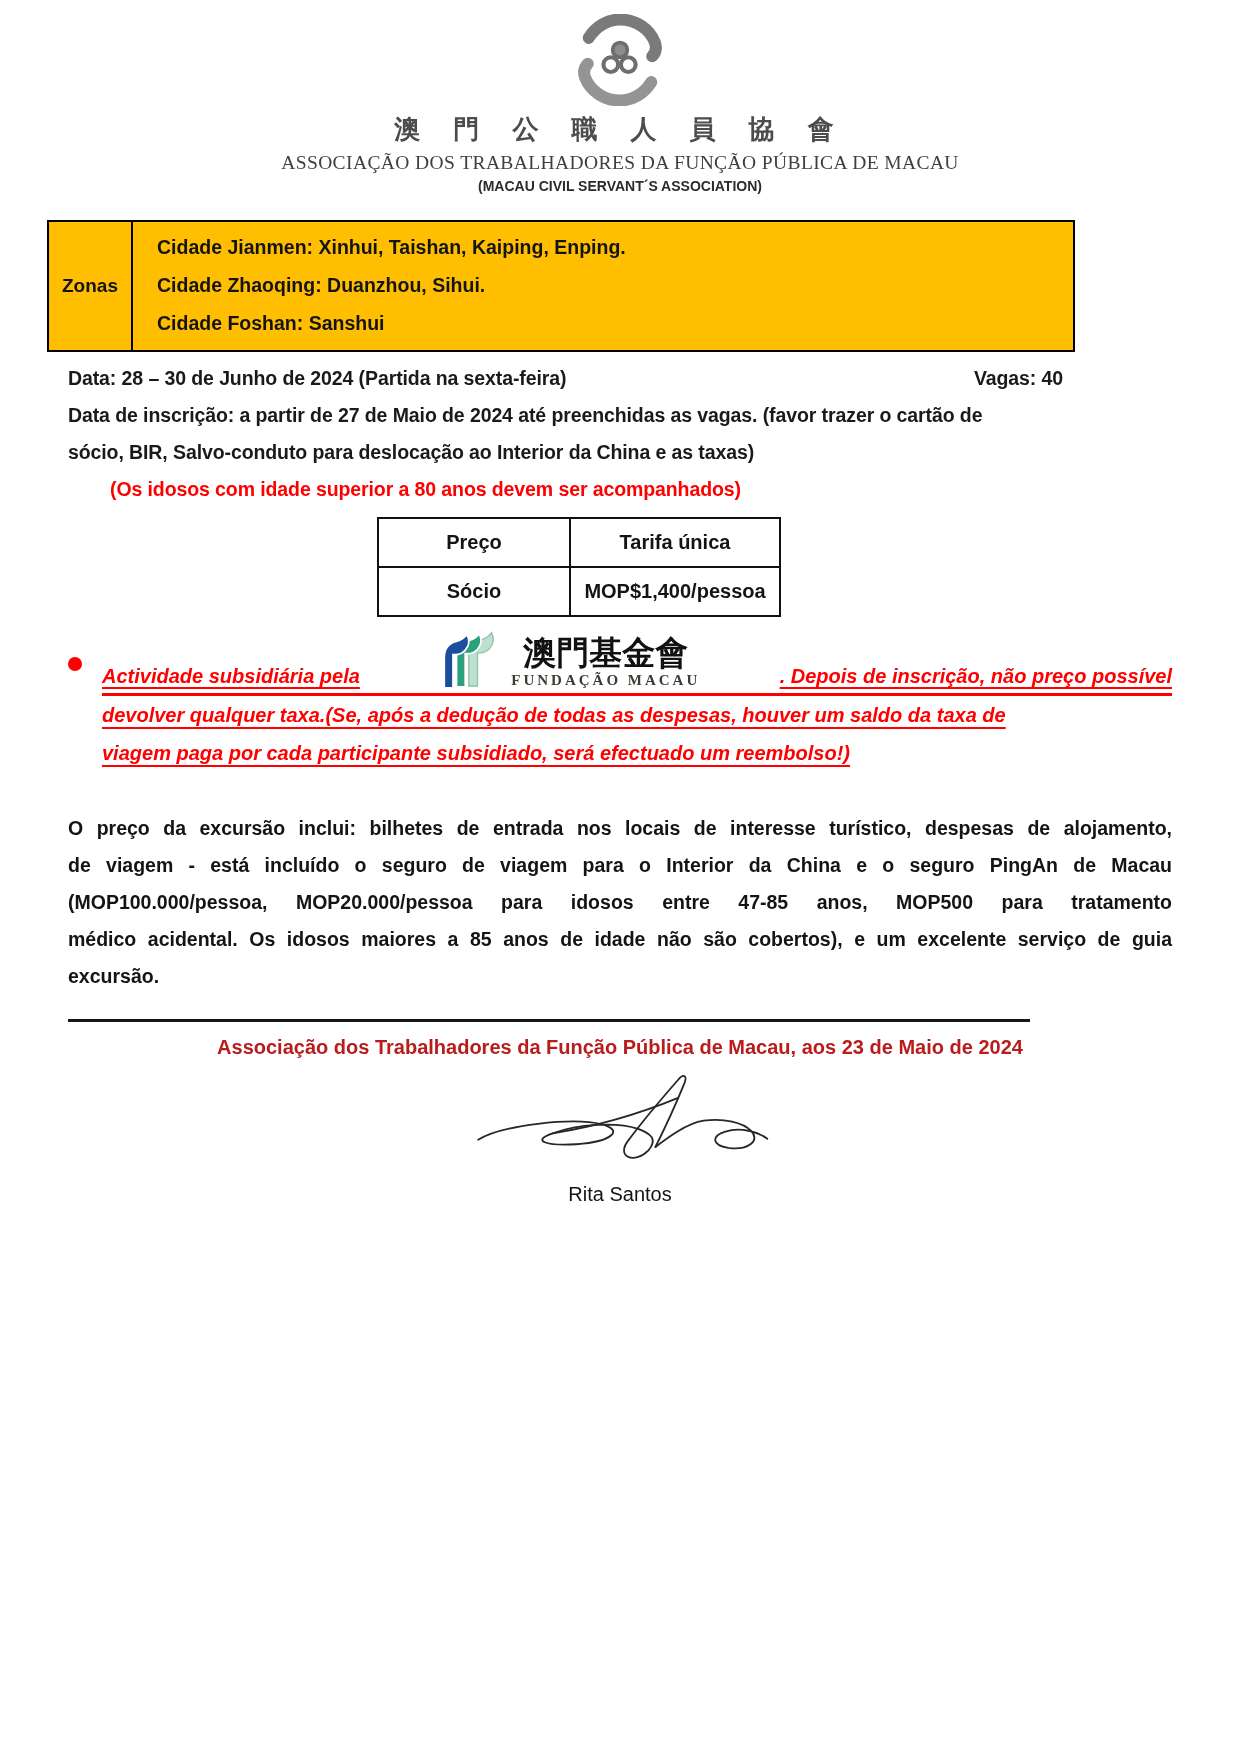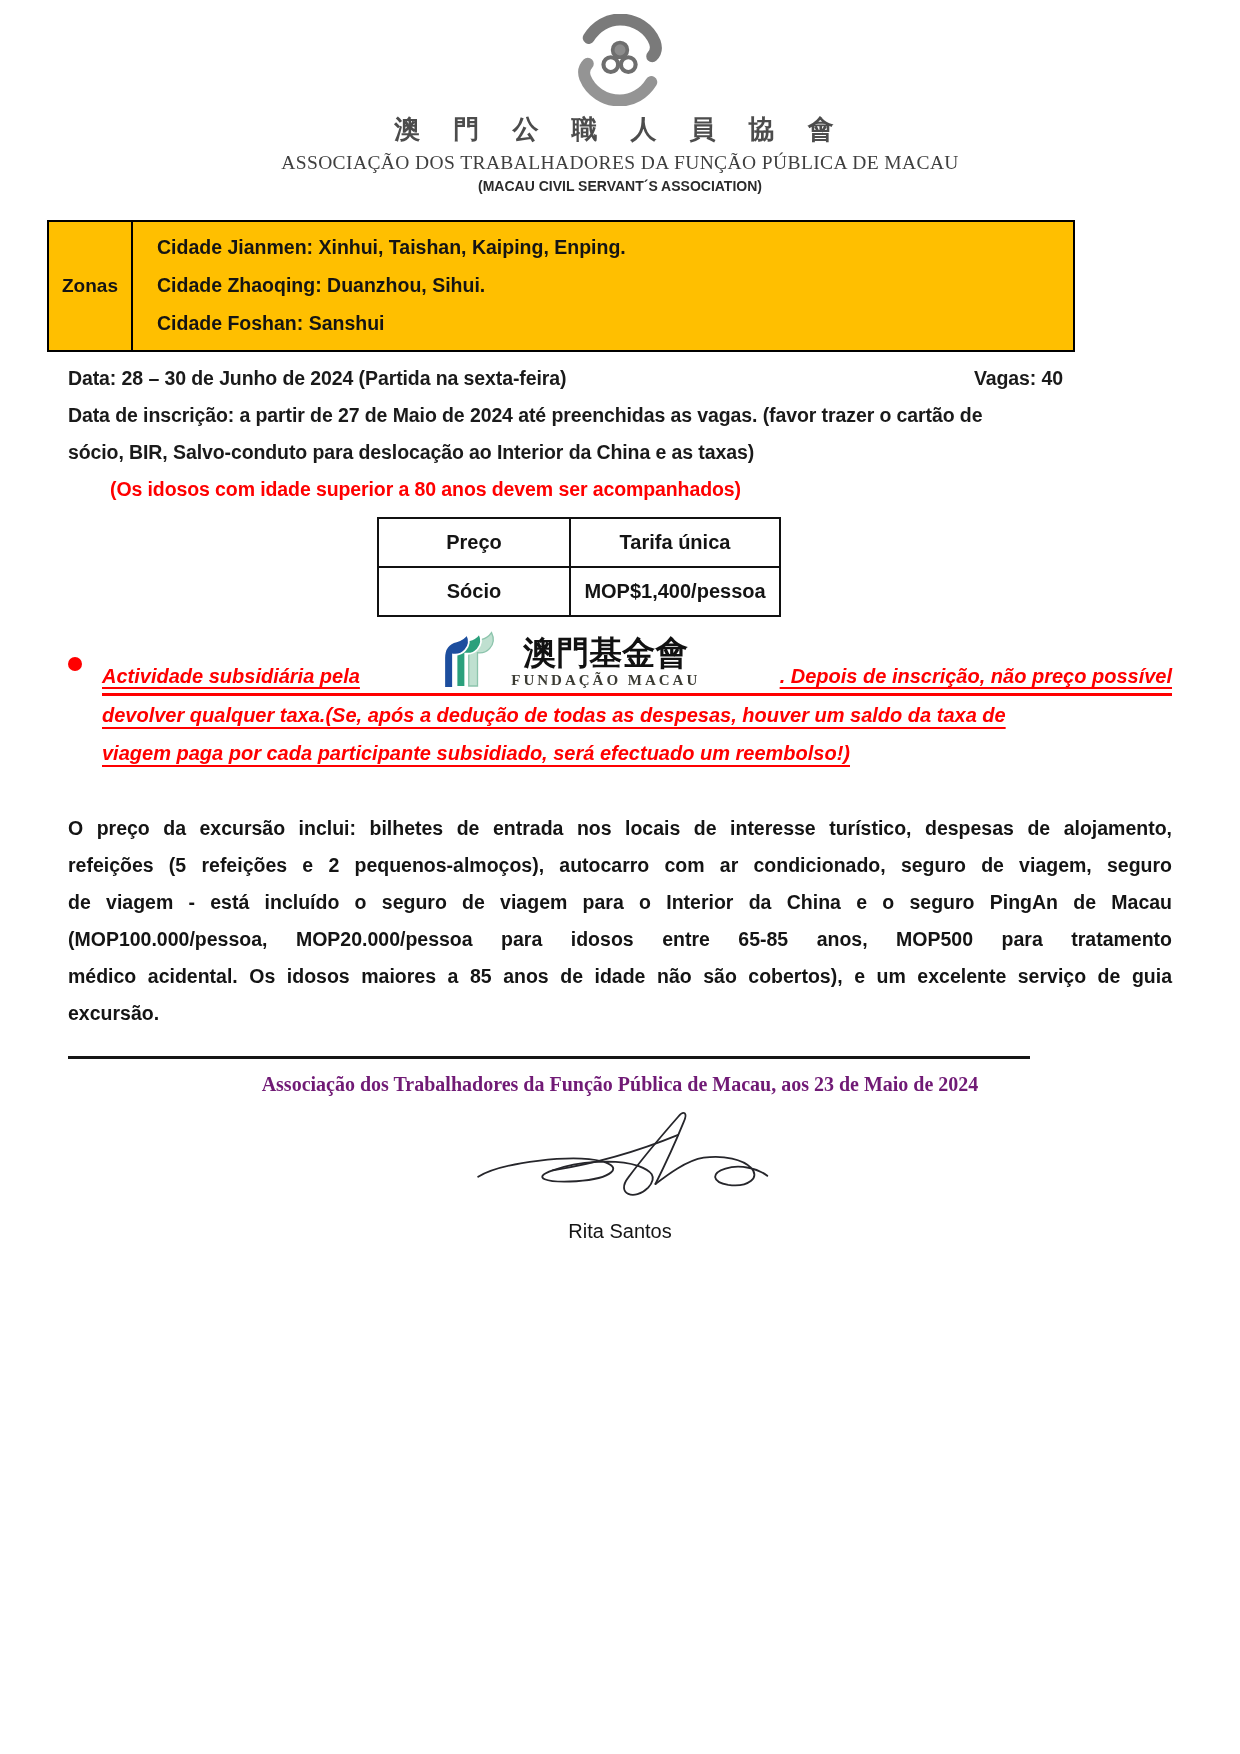--- a/index.html
+++ b/index.html
@@ -47,21 +47,21 @@
   .fm-zh{font-family:"DejaVu Serif",serif;font-size:33px;font-weight:700;color:#111;line-height:1.05;}
   .fm-pt{font-family:"Liberation Serif",serif;font-size:15px;letter-spacing:3px;color:#3c3c34;
          font-weight:700;margin-top:1px;}
   
   .para{margin-top:38px;width:1104px;}
   .pline{font-weight:700;font-size:19.5px;line-height:37px;text-align:justify;text-align-last:justify;
          color:#141414;}
   .pline.last{text-align:justify;text-align-last:left;}
   
   .divider{margin-top:24px;width:962px;border-bottom:3px solid #161616;}
-  .center-line{text-align:center;font-weight:700;font-size:20px;color:#701a75;font-family:Liberation Serif, serif;}
+  .center-line{text-align:center;font-weight:700;font-size:20px;color:#b91c1c;}
   .org-line{margin-top:14px;}
   .role-line{margin-top:13px;}
   .sig-wrap{text-align:center;margin-top:8px;}
   .signer{text-align:center;font-weight:400;font-size:20px;margin-top:12px;color:#141414;}
 </style>
 </head>
 <body>
 
 <div class="page">
 
@@ -130,23 +130,22 @@
           </span>
         </span>
         <span class="rtxt">. Depois de inscrição, não preço possível</span>
       </div>
     </div>
     <div class="sline">devolver qualquer taxa.(Se, após a dedução de todas as despesas, houver um saldo da taxa de</div>
     <div class="sline">viagem paga por cada participante subsidiado, será efectuado um reembolso!)</div>
 
     <div class="para">
       <div class="pline">O preço da excursão inclui: bilhetes de entrada nos locais de interesse turístico, despesas de alojamento,</div>
-      <div class="pline">refeições (5 refeições e 2 pequenos-almoços), autocarro com ar condicionado, seguro de viagem, seguro</div>
       <div class="pline">de viagem - está incluído o seguro de viagem para o Interior da China e o seguro PingAn de Macau</div>
-      <div class="pline">(MOP100.000/pessoa, MOP20.000/pessoa para idosos entre 65-85 anos, MOP500 para tratamento</div>
+      <div class="pline">(MOP100.000/pessoa, MOP20.000/pessoa para idosos entre 47-85 anos, MOP500 para tratamento</div>
       <div class="pline">médico acidental. Os idosos maiores a 85 anos de idade não são cobertos), e um excelente serviço de guia</div>
       <div class="pline last">excursão.</div>
     </div>
 
     <div class="divider"></div>
     <div class="center-line org-line">Associação dos Trabalhadores da Função Pública de Macau, aos 23 de Maio de 2024</div>
 
     <div class="sig-wrap">
       <svg width="330" height="100" viewBox="0 0 340 110" aria-hidden="true">
         <g fill="none" stroke="#26262b" stroke-width="2" stroke-linecap="round">

